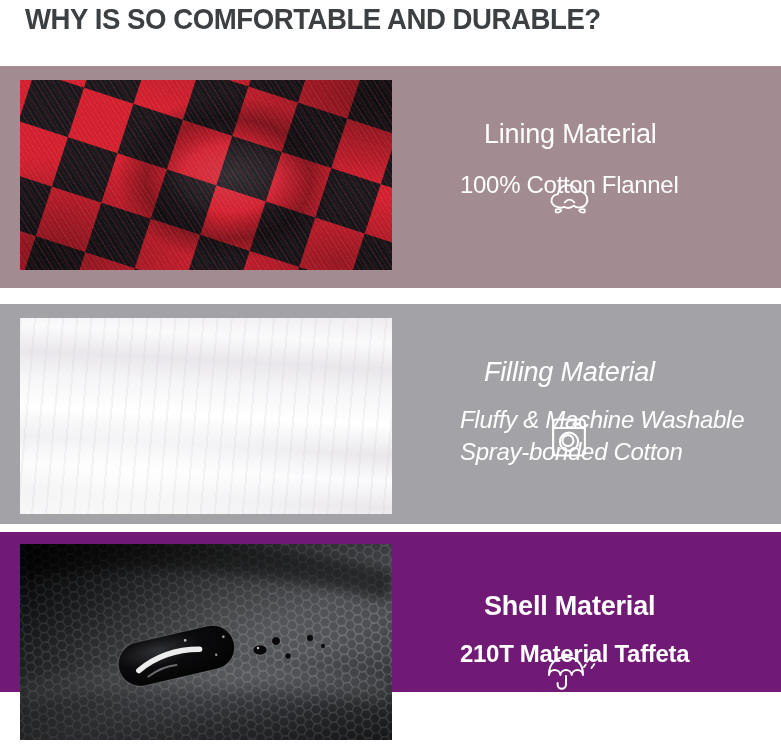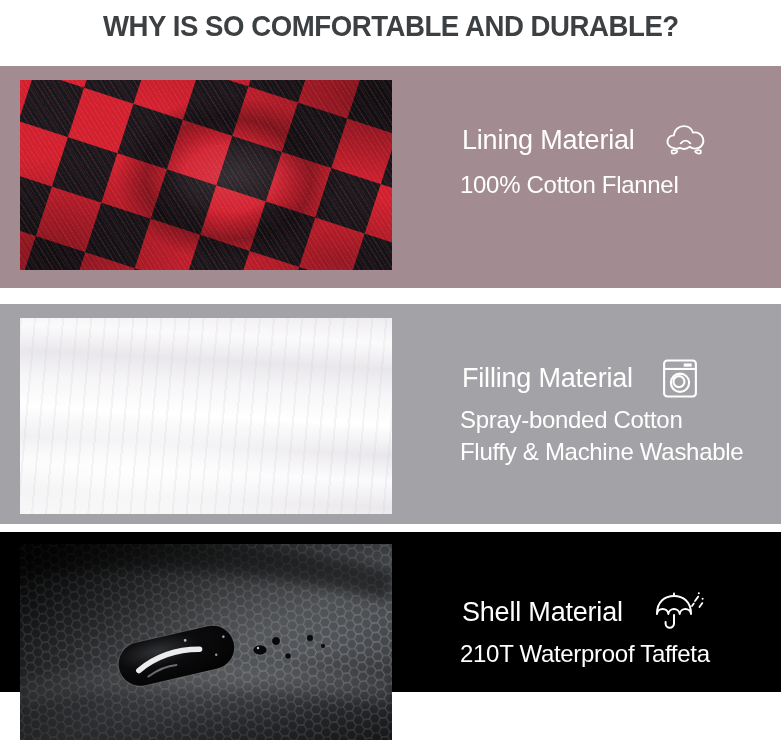--- a/index.html
+++ b/index.html
@@ -2,42 +2,42 @@
 <html><head>
 <meta charset="utf-8">
 <style>
   html,body{margin:0;padding:0;background:#fff;}
   .page{
     position:relative;width:781px;height:755px;background:#ffffff;
     overflow:hidden;font-family:"Liberation Sans", sans-serif;
   }
   
   .title-wrap{
-    position:absolute;top:8px;left:0;width:781px;height:56px;
-    display:flex;align-items:flex-start;justify-content:center;
+    position:absolute;top:1px;left:0;width:781px;height:56px;
+    display:flex;align-items:flex-start;justify-content:flex-start;
   }
   .title{
     margin-top:1px;font-size:30px;font-weight:700;color:#3d4043;
     letter-spacing:-0.5px;transform:scaleX(.92);transform-origin:center top;
     white-space:nowrap;
   }
   
   .band{position:absolute;left:0;width:781px;}
   .band-1{top:66px;height:222px;background:#a28b91;}
-  .band-2{top:304px;height:220px;background:#a3a3a7;}
-  .band-3{top:532px;height:160px;background:#000000;}
+  .band-2{top:304px;height:220px;background:#a3a3a7;font-style:italic;}
+  .band-3{top:532px;height:160px;background:#701a75;font-weight:bold;}
   .photo{position:absolute;left:20px;width:372px;overflow:hidden;}
   .band-1 .photo{top:14px;height:190px;}
   .band-2 .photo{top:14px;height:196px;}
   .band-3 .photo{top:12px;height:196px;}
   
   .cap-head{
-    position:absolute;left:462px;height:42px;
+    position:absolute;left:484px;height:42px;
     display:flex;align-items:center;gap:29px;
-    color:#fff;font-size:27px;letter-spacing:-0.2px;white-space:nowrap;
+    color:#fff;font-size:27px;letter-spacing:-0.2px;white-space:nowrap;flex-direction:column;
   }
   .band-1 .cap-head{top:53px;}
   .band-2 .cap-head{top:53px;}
   .band-3 .cap-head{top:59px;}
   .cap-lines{
     position:absolute;left:460px;color:#fff;
     font-size:24px;line-height:32px;letter-spacing:-0.3px;white-space:nowrap;
   }
   .band-1 .cap-lines{top:103px;}
   .band-2 .cap-lines{top:100px;}
@@ -109,22 +109,22 @@
       <span>Filling Material</span>
       <svg class="icon" width="36" height="41" viewBox="0 0 34 38" fill="none" stroke="#ffffff" stroke-width="2" stroke-linejoin="round">
         <rect x="2" y="2" width="30" height="34" rx="3"></rect>
         <path d="M2 10 H32"></path>
         <rect x="20.5" y="4.8" width="7.5" height="3" fill="#ffffff" stroke="none"></rect>
         <circle cx="17" cy="23" r="8.6"></circle>
         <circle cx="16" cy="22" r="5.2"></circle>
       </svg>
     </div>
     <div class="cap-lines">
+      <div>Fluffy &amp; Machine Washable</div>
       <div>Spray-bonded Cotton</div>
-      <div>Fluffy &amp; Machine Washable</div>
     </div>
   </section>
 
   <section class="band band-3">
     <div class="photo">
       <svg width="372" height="196" viewBox="0 0 372 196" preserveAspectRatio="none">
         <defs>
           <linearGradient id="bgGrad" x1="0" y1="0" x2="1" y2="1">
             <stop offset="0" stop-color="#0e0e10"></stop>
             <stop offset=".22" stop-color="#2a2c2f"></stop>
@@ -195,17 +195,17 @@
         <path d="M5 24 C5 11.5 13 6 22 6 C31 6 39 11.5 39 24 a5.7 5.7 0 0 0 -11.33 0 a5.7 5.7 0 0 0 -11.33 0 a5.7 5.7 0 0 0 -11.34 0 Z"></path>
         <path d="M22 25 V33.5 a4.2 4.2 0 0 1 -8.4 0 V32"></path>
         <path d="M43 11 l3.2 -4.4" stroke-width="1.8"></path>
         <path d="M47.5 17 l2.8 -3.9" stroke-width="1.8"></path>
         <path d="M40 16 l1.8 -2.6" stroke-width="1.8"></path>
         <circle cx="46.8" cy="3.2" r="1" fill="#ffffff" stroke="none"></circle>
         <circle cx="50.6" cy="8.8" r="1" fill="#ffffff" stroke="none"></circle>
       </svg>
     </div>
     <div class="cap-lines">
-      <div>210T Waterproof Taffeta</div>
+      <div>210T Material Taffeta</div>
     </div>
   </section>
 
 </div>
 
 </body></html>

